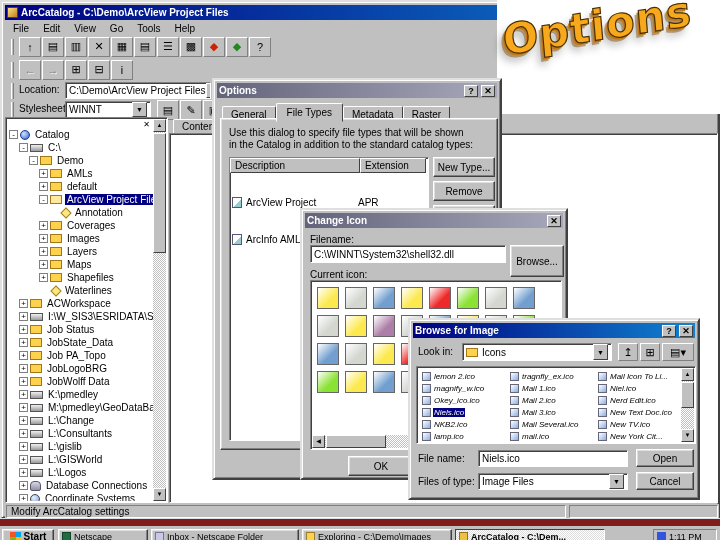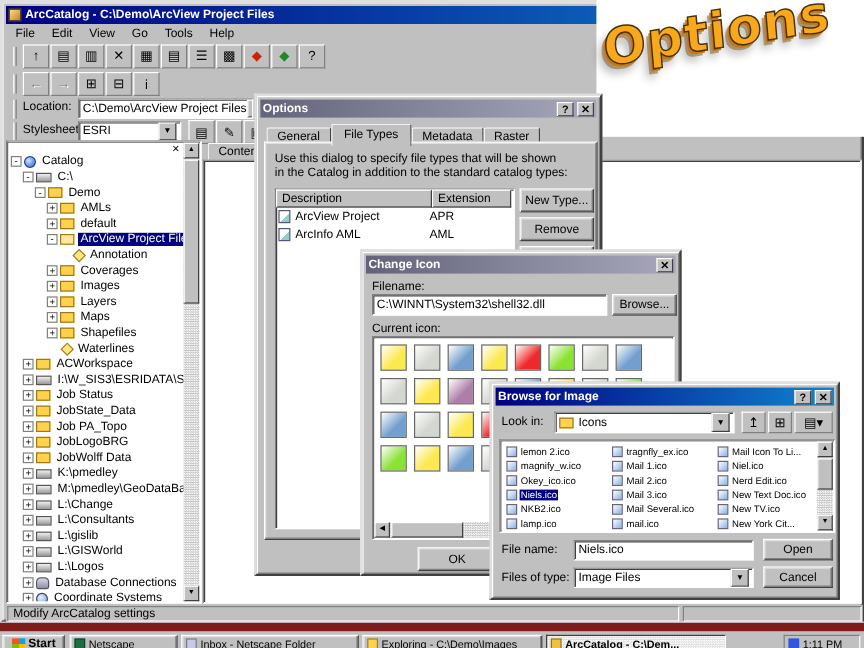--- a/index.html
+++ b/index.html
@@ -53,30 +53,30 @@
   
   #status-bar{position:absolute;left:3px;top:502px;width:714px;height:15px;background:#c0c0c0;display:flex;gap:3px;padding:1px;}
   .status-cell{border:1px solid;border-color:#808080 #fff #fff #808080;font-size:10px;padding:0 4px;display:flex;align-items:center;}
   
   .dlg{position:absolute;background:#c0c0c0;border:2px solid;border-color:#dfdfdf #404040 #404040 #dfdfdf;box-shadow:inset 1px 1px 0 #ffffff,inset -1px -1px 0 #808080;}
   .tab{display:inline-block;padding:2px 8px;font-size:10px;background:#c0c0c0;border:1px solid;border-color:#fff #404040 #c0c0c0 #fff;border-radius:2px 2px 0 0;position:relative;top:2px;}
   .tab.active{padding:3px 10px;top:0;z-index:3;border-bottom-color:#c0c0c0;}
   .tabpage{position:absolute;border:1px solid;border-color:#fff #404040 #404040 #fff;box-shadow:inset -1px -1px 0 #808080,inset 1px 1px 0 #dfdfdf;background:#c0c0c0;}
   .lv-header{display:flex;}
   .lv-hcell{font-size:10px;padding:1px 4px;background:#c0c0c0;border:1px solid;border-color:#fff #404040 #404040 #fff;}
-  .ft-row{display:flex;align-items:center;height:15px;font-size:10px;}
+  .ft-row{display:flex;align-items:center;height:15px;font-size:10px;margin-top:22px;}
   .ft-icon{width:10px;height:11px;background:linear-gradient(135deg,#fff 55%,#9cc 55%);border:1px solid #557;margin:0 4px 0 2px;flex:none;}
   .ft-desc{width:112px;white-space:nowrap;overflow:hidden;}
   .ft-ext{width:50px;}
   #iconGrid{position:absolute;left:1px;top:1px;right:1px;bottom:14px;display:flex;flex-wrap:wrap;align-content:flex-start;padding:2px;background:#fff;overflow:hidden;}
   .grid-icon{width:22px;height:22px;border:1px solid #666;margin:3px;flex:none;}
   .hsb{position:absolute;left:1px;right:1px;bottom:1px;height:13px;background:repeating-conic-gradient(#ffffff 0% 25%,#c0c0c0 0% 50%) 0 0/2px 2px;}
   .hsb .sb-btn{top:0;}
   
-  #fileList{position:absolute;left:1px;top:1px;right:13px;bottom:1px;background:#fff;display:flex;padding:2px;overflow:hidden;}
+  #fileList{position:absolute;left:1px;top:1px;right:13px;bottom:1px;background:#fff;display:flex;padding:2px;overflow:hidden;font-style:italic;}
   .file-col{width:88px;flex:none;}
   .file-item{display:flex;align-items:center;height:12px;}
   .file-ic{width:9px;height:9px;margin:0 2px;background:linear-gradient(135deg,#fff,#8ab0e8);border:1px solid #667;flex:none;}
   .file-lb{font-size:8px;white-space:nowrap;overflow:hidden;padding:0 1px;}
   .file-lb.sel{background:#000080;color:#fff;}
   
   #slide-corner{position:absolute;left:497px;top:0;width:223px;height:114px;background:#ffffff;z-index:20;}
   #wordart{position:absolute;left:6px;top:16px;font-size:42px;font-weight:bold;letter-spacing:1px;font-family:"DejaVu Sans",sans-serif;color:#f8a81c;-webkit-text-stroke:1.2px #4a3000;text-shadow:-2px 2px 0 #c07818,-4px 4px 0 rgba(120,70,0,.45),-6px 7px 8px rgba(0,0,0,.3);transform:rotate(-9deg) skewX(-4deg);transform-origin:left center;white-space:nowrap;}
   
   #taskbar{position:absolute;left:0;top:519px;width:720px;height:21px;background:#c0c0c0;border-top:7px solid #7f1d1d;box-shadow:0 -1px 0 #dfdfdf;z-index:60;}
@@ -139,21 +139,21 @@
     <div class="field abs" style="left:60px;top:1px;width:146px;height:17px;">
       <span>C:\Demo\ArcView Project Files</span>
       <span class="combo-arrow">▼</span>
     </div>
   </div>
 
   <div id="stylesheet-row">
     <span class="grip abs" style="left:6px;top:2px;"></span>
     <span class="lbl" style="left:14px;top:3px;">Stylesheet:</span>
     <div class="field abs" style="left:60px;top:1px;width:86px;height:17px;">
-      <span>ESRI</span>
+      <span>WINNT</span>
       <span class="combo-arrow">▼</span>
     </div>
     <div id="ssbuttons" class="abs" style="left:152px;top:0;display:flex;gap:1px;">
         <div class="tool-btn">▤</div>
         <div class="tool-btn">✎</div>
         <div class="tool-btn">▣</div>
       </div>
   </div>
 
   <div id="tree-panel" class="sunken">
@@ -361,21 +361,21 @@
 
 <div class="dlg z40" style="left:300px;top:208px;width:268px;height:272px;">
   <div class="titlebar inactive">
     <span class="tb-title">Change Icon</span>
     <span class="cap-btn">✕</span>
   </div>
   <div class="lbl" style="left:8px;top:24px;">Filename:</div>
   <div class="field abs" style="left:8px;top:35px;width:196px;height:18px;">
     <span>C:\WINNT\System32\shell32.dll</span>
   </div>
-  <div class="btn abs" style="left:208px;top:35px;width:54px;height:18px;">Browse...</div>
+  <div class="btn abs" style="left:208px;top:35px;width:54px;height:32px;">Browse...</div>
   <div class="lbl" style="left:8px;top:59px;">Current icon:</div>
   <div class="abs sunken" style="left:8px;top:70px;width:252px;height:170px;">
     <div id="iconGrid">
         <div class="grid-icon" style="background: linear-gradient(135deg, rgb(255, 255, 255) 0%, rgb(252, 233, 79) 60%);"></div>
         <div class="grid-icon" style="background: linear-gradient(135deg, rgb(255, 255, 255) 0%, rgb(211, 215, 207) 60%);"></div>
         <div class="grid-icon" style="background: linear-gradient(135deg, rgb(255, 255, 255) 0%, rgb(114, 159, 207) 60%);"></div>
         <div class="grid-icon" style="background: linear-gradient(135deg, rgb(255, 255, 255) 0%, rgb(252, 233, 79) 60%);"></div>
         <div class="grid-icon" style="background: linear-gradient(135deg, rgb(255, 255, 255) 0%, rgb(239, 41, 41) 60%);"></div>
         <div class="grid-icon" style="background: linear-gradient(135deg, rgb(255, 255, 255) 0%, rgb(138, 226, 52) 60%);"></div>
         <div class="grid-icon" style="background: linear-gradient(135deg, rgb(255, 255, 255) 0%, rgb(211, 215, 207) 60%);"></div>

